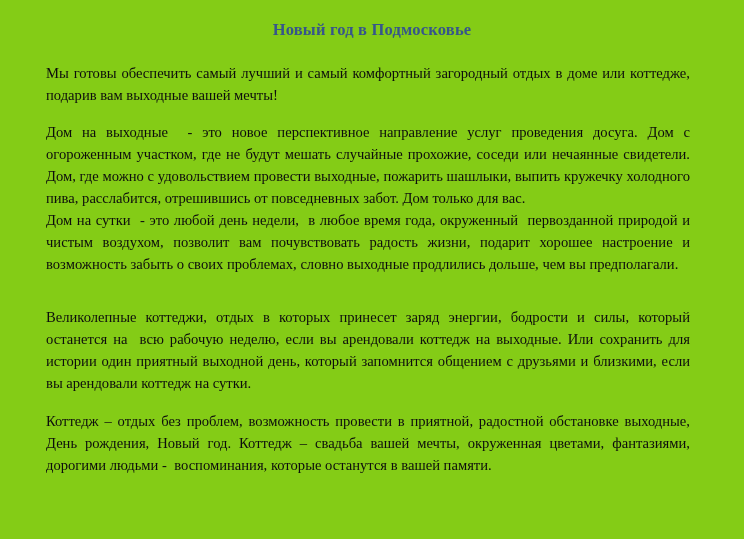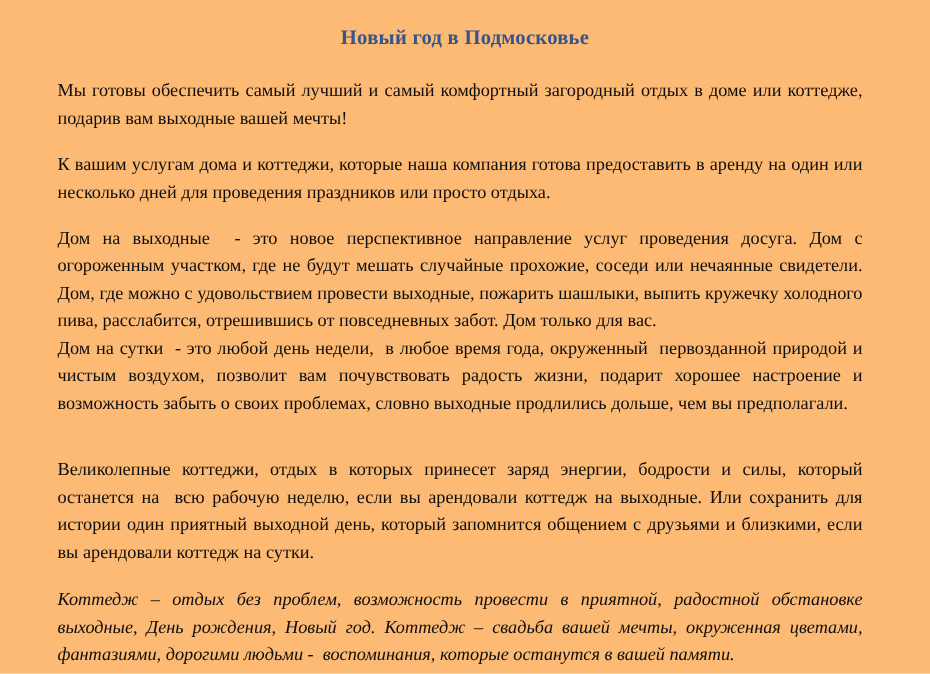--- a/index.html
+++ b/index.html
@@ -10,21 +10,21 @@
   body {
     width: 744px;
     height: 539px;
     background: #ffffff;
     font-family: "Liberation Serif", "DejaVu Serif", serif;
     overflow: hidden;
   }
   .page {
     width: 744px;
     height: 539px;
-    background: #fdba74;
+    background: #84cc16;
     box-sizing: border-box;
     position: relative;
   }
   .doc-title {
     text-align: center;
     color: #36558c;
     font-family: "Liberation Serif", "DejaVu Serif", serif;
     font-weight: bold;
     font-size: 16.5px;
     letter-spacing: 0.2px;
@@ -47,34 +47,33 @@
     text-justify: inter-word;
     margin: 0;
     padding: 0;
     white-space: pre-wrap;
   }
   .para.p1  { margin-top: 22px; }
   .para.p2  { margin-top: 15px; }
   .para.p3  { margin-top: 15px; }
   .para.p4  { }
   .para.p5  { margin-top: 31px; }
-  .para.p6  { margin-top: 16px; font-style: italic; }
+  .para.p6  { margin-top: 16px; }
 </style>
 </head>
 <body>
 
 <div class="page">
 
   <h1 class="doc-title">Новый год в Подмосковье</h1>
 
   <div class="body-block">
 
     <p class="para p1">Мы готовы обеспечить самый лучший и самый комфортный загородный отдых в доме или коттедже, подарив вам выходные вашей мечты!</p>
 
-    <p class="para p2">К вашим услугам дома и коттеджи, которые наша компания готова предоставить в аренду на один или несколько дней для проведения праздников или просто отдыха.</p>
 
     <p class="para p3">Дом на выходные  - это новое перспективное направление услуг проведения досуга. Дом с огороженным участком, где не будут мешать случайные прохожие, соседи или нечаянные свидетели. Дом, где можно с удовольствием провести выходные, пожарить шашлыки, выпить кружечку холодного пива, расслабится, отрешившись от повседневных забот. Дом только для вас.</p>
 
     <p class="para p4">Дом на сутки  - это любой день недели,  в любое время года, окруженный  первозданной природой и чистым воздухом, позволит вам почувствовать радость жизни, подарит хорошее настроение и возможность забыть о своих проблемах, словно выходные продлились дольше, чем вы предполагали.</p>
 
     <p class="para p5">Великолепные коттеджи, отдых в которых принесет заряд энергии, бодрости и силы, который останется на  всю рабочую неделю, если вы арендовали коттедж на выходные. Или сохранить для истории один приятный выходной день, который запомнится общением с друзьями и близкими, если вы арендовали коттедж на сутки.</p>
 
     <p class="para p6">Коттедж – отдых без проблем, возможность провести в приятной, радостной обстановке выходные, День рождения, Новый год. Коттедж – свадьба вашей мечты, окруженная цветами, фантазиями, дорогими людьми -  воспоминания, которые останутся в вашей памяти.</p>
 
   </div>

